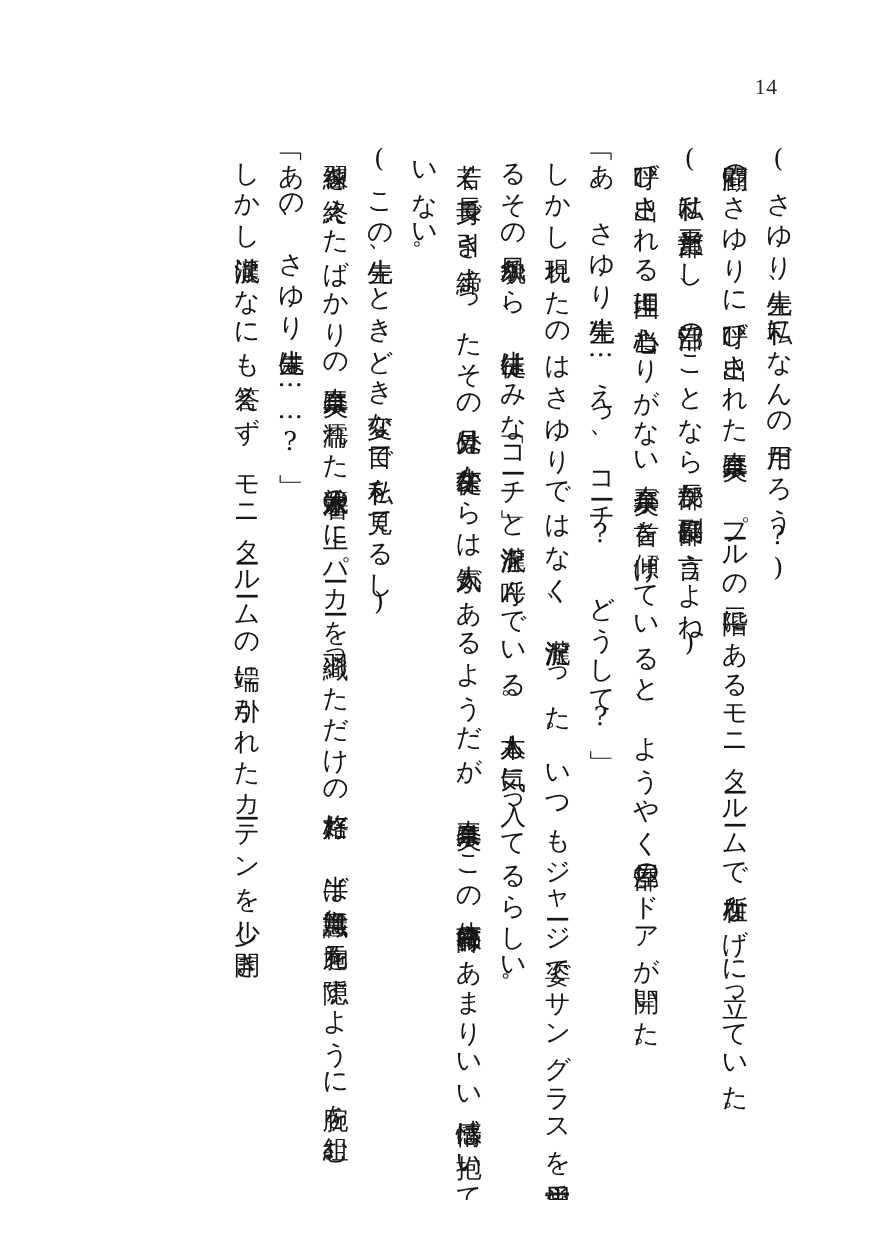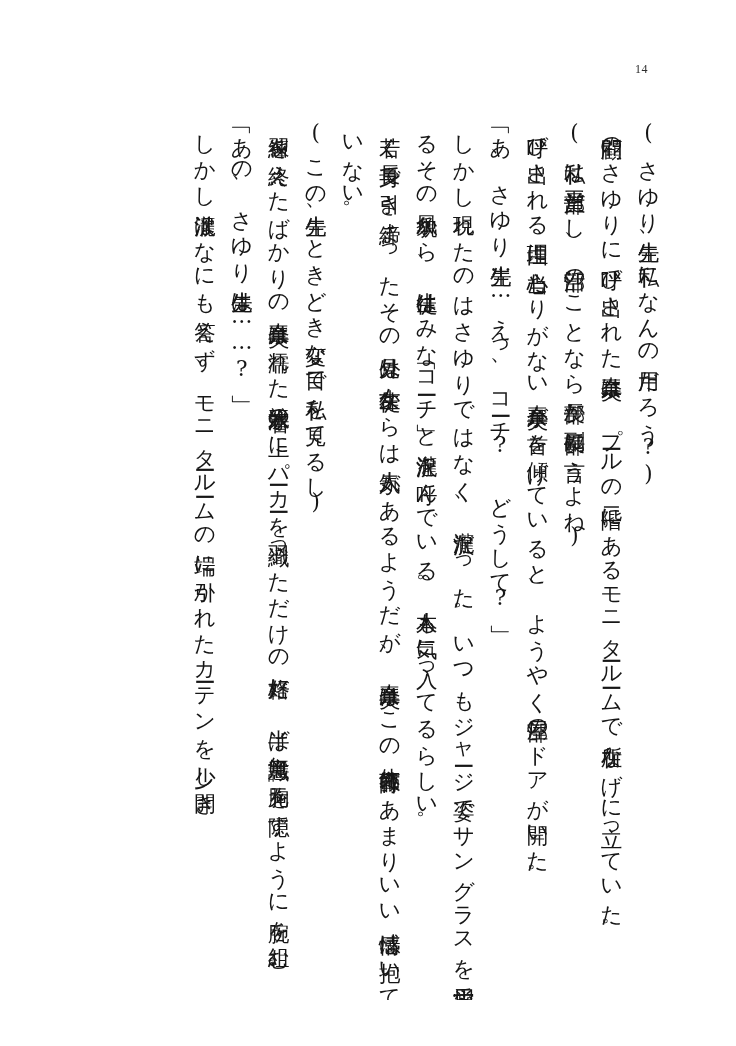--- a/index.html
+++ b/index.html
@@ -19,21 +19,21 @@
     width: 736px;
     height: 1046px;
     background: #ffffff;
     box-sizing: border-box;
   }
   .page-number {
     position: absolute;
     top: 62px;
     right: 88px;
     font-family: "Liberation Serif", "DejaVu Serif", serif;
-    font-size: 12px;
+    font-size: 18px;
     color: #2b2b2b;
     letter-spacing: 0.5px;
   }
   .body-text {
     position: absolute;
     top: 120px;
     left: 42px;
     right: 70px;
     height: 880px;
     writing-mode: vertical-rl;

